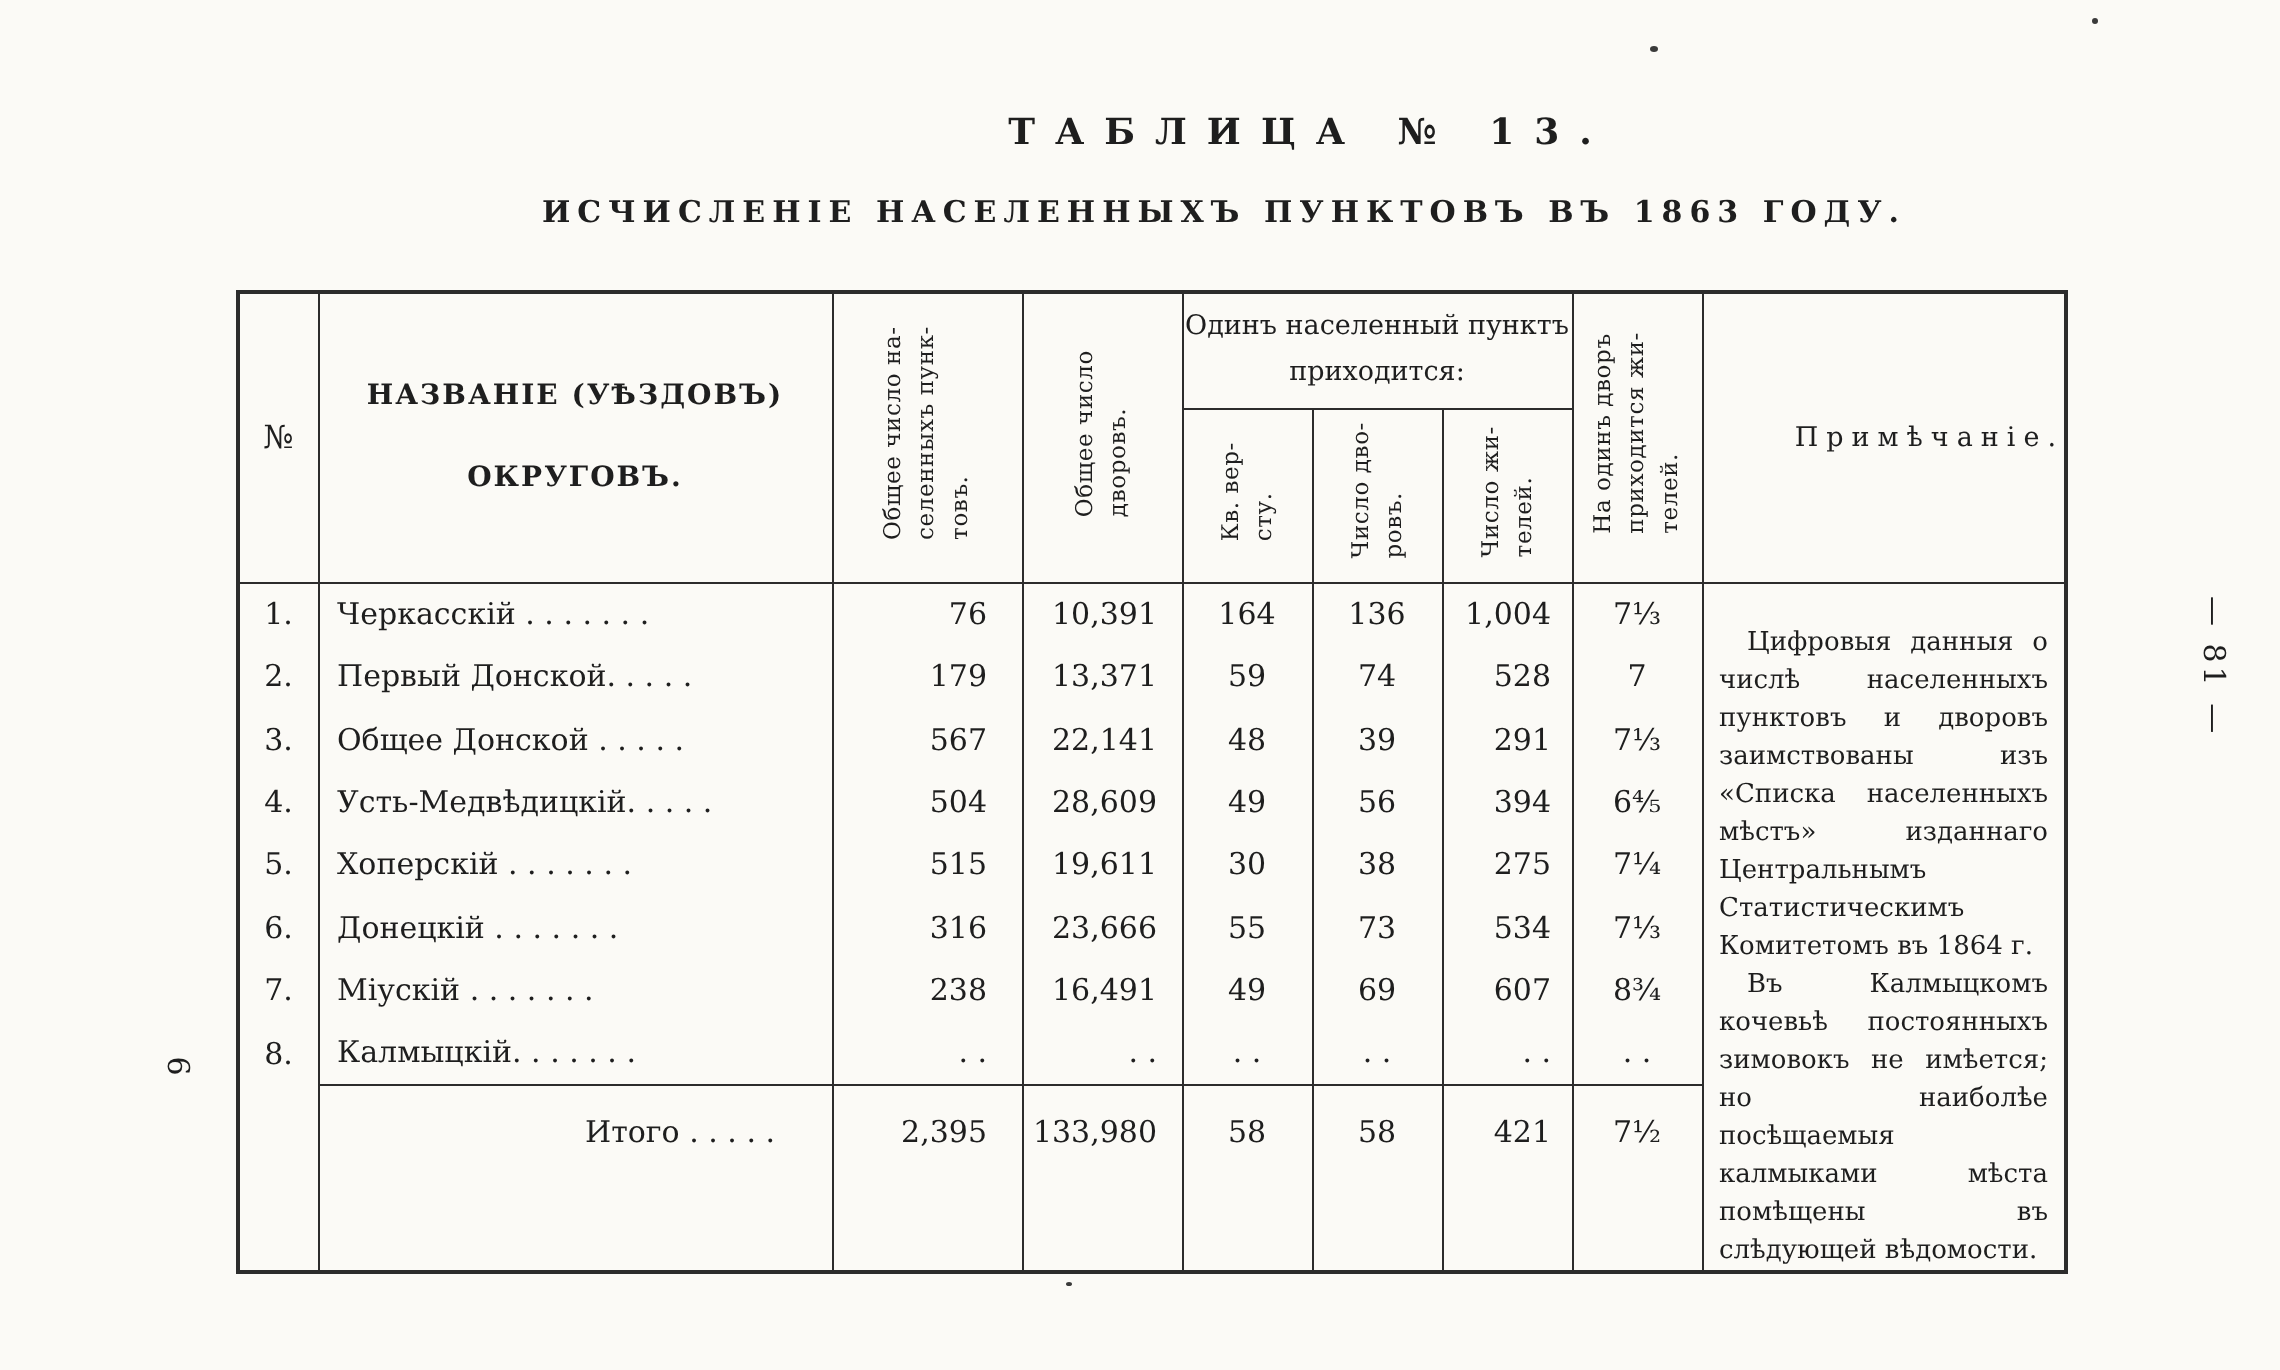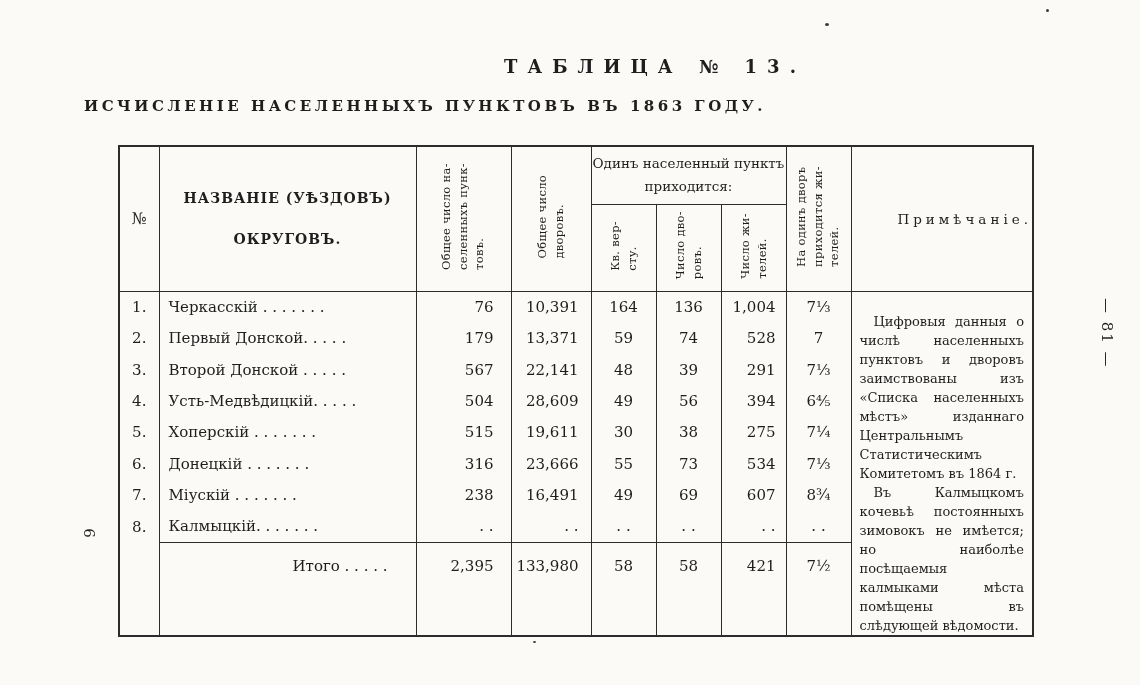--- a/index.html
+++ b/index.html
@@ -12,20 +12,21 @@
     overflow: hidden;
   }
   .title {
     position: absolute; top: 56px; left: 170px; width: 970px;
     text-align: center;
     font-size: 18px; font-weight: 700; letter-spacing: 10px;
     white-space: nowrap;
   }
   .subtitle {
     position: absolute; top: 97px; left: 84px; width: 1056px;
+    text-align: center;
     font-size: 15px; font-weight: 700; letter-spacing: 3.5px;
     white-space: nowrap;
   }
   table.main {
     position: absolute; left: 118px; top: 145px; width: 914px;
     border-collapse: collapse; table-layout: fixed;
     border: 2px solid #2c2c2c;
   }
   th, td {
     border-left: 1px solid #2c2c2c;
@@ -160,21 +161,21 @@
       <td class="name">Первый Донской. . . . .</td>
       <td class="num-r1">179</td>
       <td class="num-r2">13,371</td>
       <td class="num-c">59</td>
       <td class="num-c">74</td>
       <td class="num-r3">528</td>
       <td class="num-c">7</td>
     </tr>
     <tr class="body-row">
       <td class="c0 rownum">3.</td>
-      <td class="name">Второй Донской . . . . .</td>
+      <td class="name">Общее Донской . . . . .</td>
       <td class="num-r1">567</td>
       <td class="num-r2">22,141</td>
       <td class="num-c">48</td>
       <td class="num-c">39</td>
       <td class="num-r3">291</td>
       <td class="num-c">7⅓</td>
     </tr>
     <tr class="body-row">
       <td class="c0 rownum">4.</td>
       <td class="name">Усть-Медвѣдицкій. . . . .</td>

